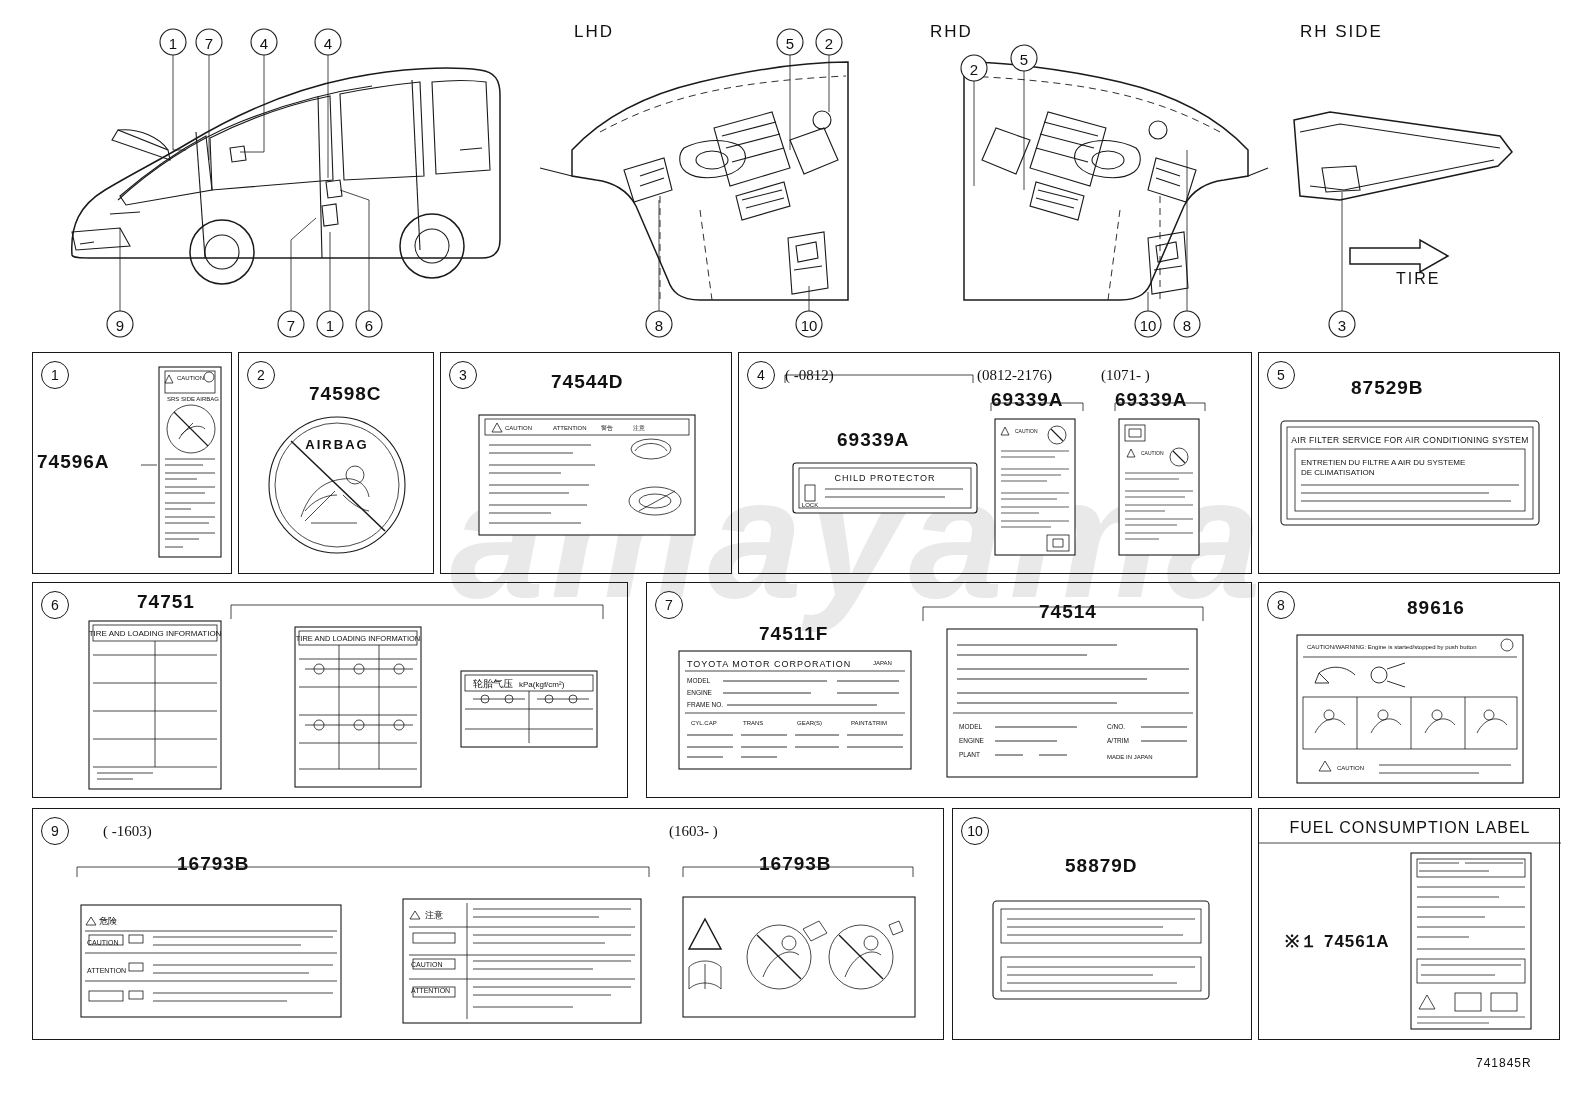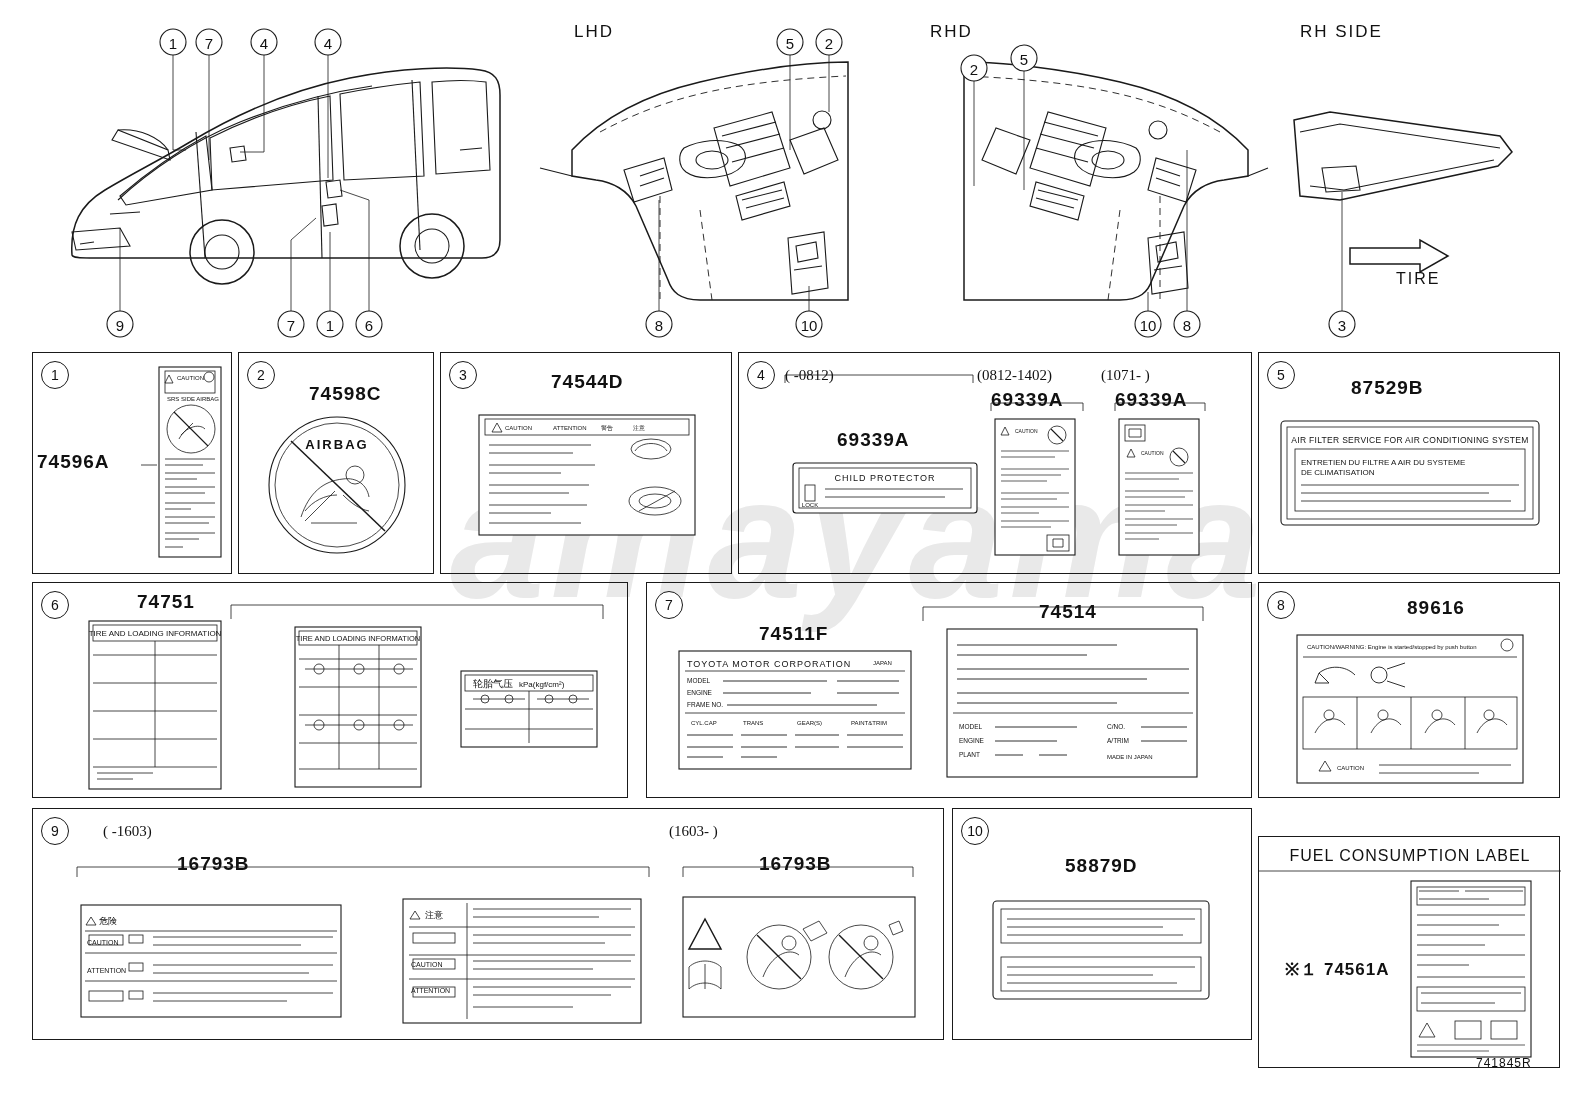--- a/index.html
+++ b/index.html
@@ -268,21 +268,21 @@
     <path class="thin" d="M194 98 C200 88 220 88 226 98"></path>
     <ellipse class="thin" cx="214" cy="148" rx="26" ry="14"></ellipse>
     <ellipse class="thin" cx="214" cy="148" rx="16" ry="7"></ellipse>
     <path class="thin" d="M198 158 L234 138"></path>
   </svg>
 </div>
 
 <div class="panel" style="left:738px;top:352px;width:514px;height:222px;">
   <div class="pnum">4</div>
   <div class="rangelab" style="left:46px;top:14px;">(        -0812)</div>
-  <div class="rangelab" style="left:238px;top:14px;">(0812-1402)</div>
+  <div class="rangelab" style="left:238px;top:14px;">(0812-2176)</div>
   <div class="rangelab" style="left:362px;top:14px;">(1071-        )</div>
   <div class="code" style="left:98px;top:76px;">69339A</div>
   <div class="code" style="left:252px;top:36px;">69339A</div>
   <div class="code" style="left:376px;top:36px;">69339A</div>
   <svg width="514" height="222" style="position:absolute;left:0;top:0;">
     <path class="thin" d="M46 30 L46 22 L234 22 L234 30"></path>
     <path class="thin" d="M252 58 L252 50 L344 50 L344 58"></path>
     <path class="thin" d="M376 58 L376 50 L466 50 L466 58"></path>
 
     <rect class="fillw" x="54" y="110" width="184" height="50" rx="3"></rect>
@@ -605,21 +605,21 @@
       <path d="M54 110 L242 110"></path>
           <path d="M54 118 L210 118"></path>
           <path d="M54 126 L230 126"></path>
       <path d="M54 158 L242 158"></path>
           <path d="M54 166 L200 166"></path>
           <path d="M54 174 L224 174"></path>
     </g>
   </svg>
 </div>
 
-<div class="panel" style="left:1258px;top:808px;width:302px;height:232px;margin-top:28px;">
+<div class="panel" style="left:1258px;top:808px;width:302px;height:232px;">
   <div class="lbl-ttl" style="left:0;top:10px;width:302px;">FUEL CONSUMPTION LABEL</div>
   <div class="code code-sm" style="left:26px;top:120px;">※１ 74561A</div>
   <svg width="302" height="232" style="position:absolute;left:0;top:0;">
     <path class="thin" d="M0 34 L302 34"></path>
     <rect class="fillw" x="152" y="44" width="120" height="176"></rect>
     <rect class="thin" x="158" y="50" width="108" height="18" fill="#fff"></rect>
     <g stroke="#1a1a1a" stroke-width="0.8" fill="none">
       <path d="M160 54 L200 54"></path>
           <path d="M206 54 L264 54"></path>
       <path d="M160 62 L230 62"></path>

